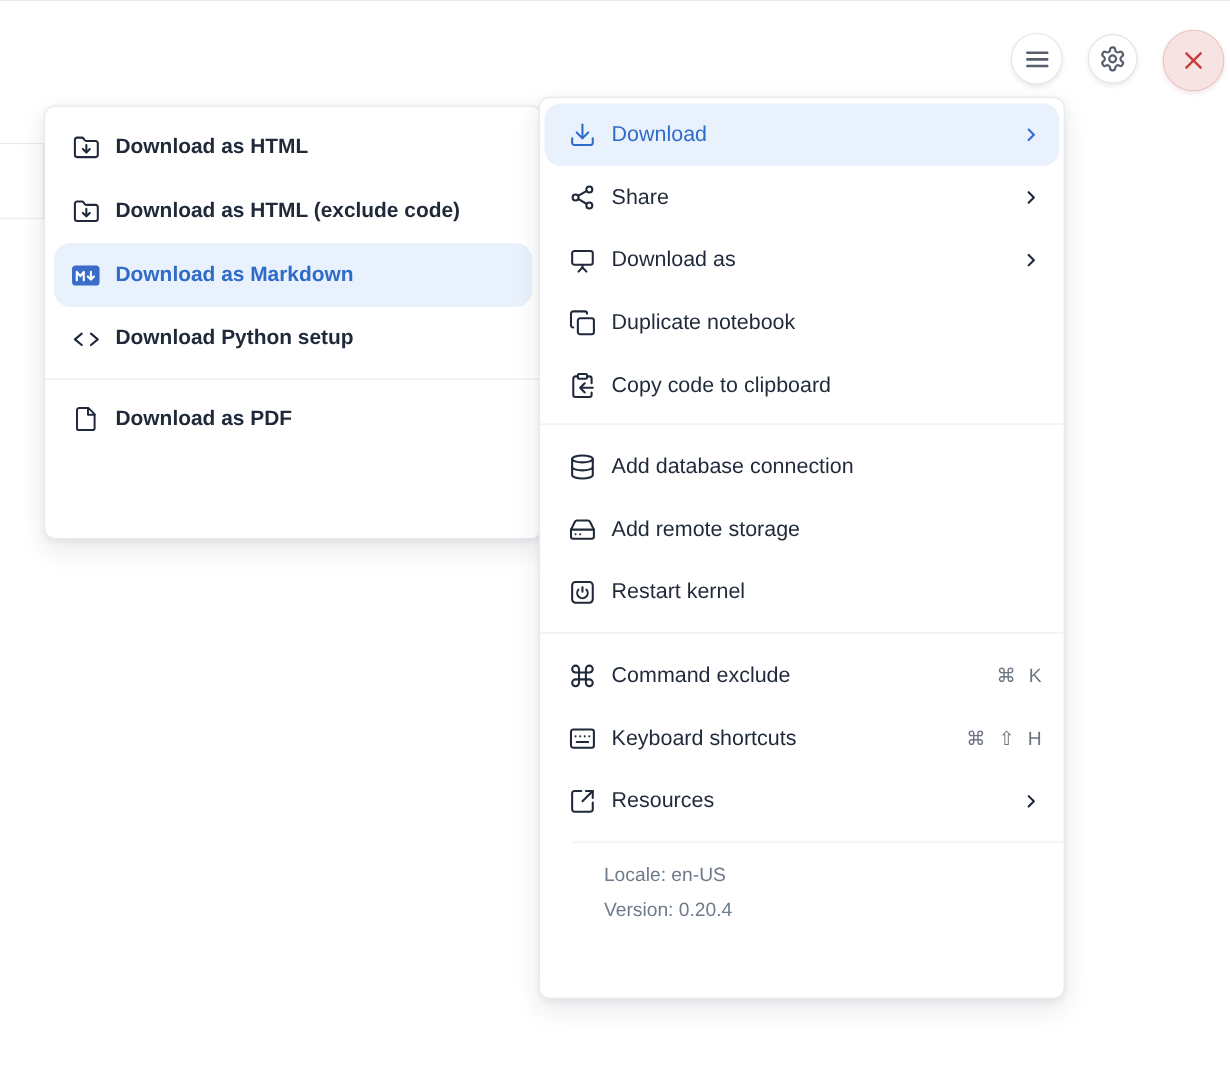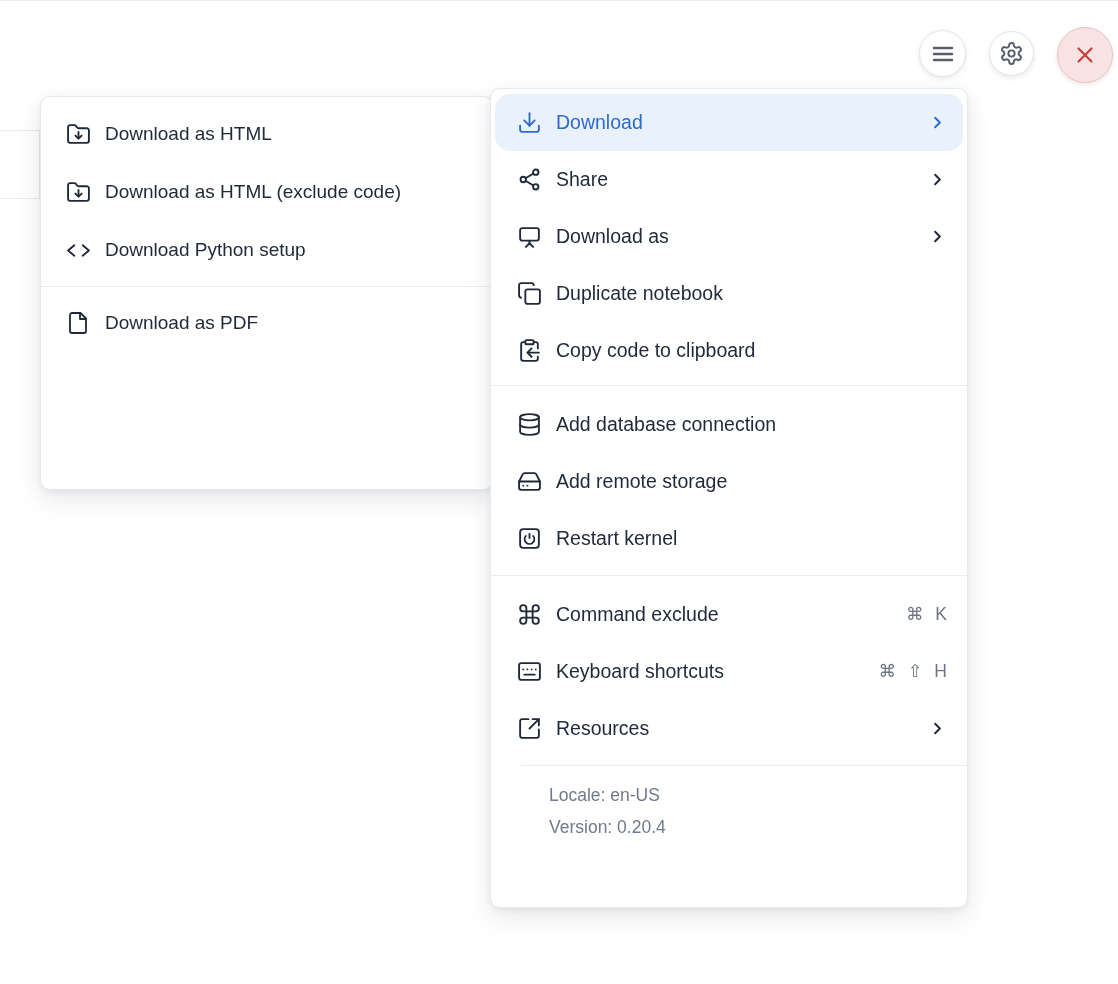--- a/index.html
+++ b/index.html
@@ -46,21 +46,21 @@
   .circle-btn svg{display:block;}
 
   
   .panel{
     position:absolute;background:#fff;
     border:1px solid var(--border);
     border-radius:10px;
     box-shadow:0 10px 24px rgba(25,35,55,.10), 0 2px 6px rgba(25,35,55,.06);
     display:flex;flex-direction:column;
   }
-  .submenu-panel{left:40px;top:96px;width:453px;height:394px;z-index:5;}
+  .submenu-panel{left:40px;top:96px;width:453px;height:394px;z-index:5;font-weight:bold;}
   .main-panel{left:490px;top:88px;width:478px;height:820px;z-index:10;}
 
   .menu-section{padding:7px 8px;}
   .menu-section + .menu-section{border-top:1px solid var(--divider);}
   .submenu-panel .sec-1{padding:8px 8px 7px;}
   .submenu-panel .sec-3{padding:7px 8px 6px;}
 
   .main-panel .menu-section{padding:10px 4px 8px;}
   .main-panel .sec-1{padding:5px 4px 6px;}
 
@@ -145,20 +145,31 @@
       <span class="micon">
         <svg width="25" height="25" viewBox="0 0 24 24" fill="none" stroke="currentColor" stroke-width="1.8" stroke-linecap="round" stroke-linejoin="round">
           <path d="M20 20a2 2 0 0 0 2-2V8a2 2 0 0 0-2-2h-7.9a2 2 0 0 1-1.69-.9L9.6 3.9A2 2 0 0 0 7.93 3H4a2 2 0 0 0-2 2v13a2 2 0 0 0 2 2Z"></path>
           <path d="M12 9.5v6"></path>
             <path d="m15 13-3 3-3-3"></path>
         </svg>
       </span>
       <span class="mlabel">Download as HTML (exclude code)</span>
     </div>
 
+    <div class="mrow highlight">
+      <span class="micon">
+        <svg width="27" height="21" viewBox="0 0 27 21">
+          <rect x="0.5" y="1" width="26" height="19" rx="3.5" fill="#3a6dc9"></rect>
+          <path d="M5 15V7l3.3 4L11.6 7v8" fill="none" stroke="#fff" stroke-width="2" stroke-linecap="round" stroke-linejoin="round"></path>
+          <path d="M18.3 7v7" fill="none" stroke="#fff" stroke-width="2" stroke-linecap="round"></path>
+          <path d="m15.4 11.3 2.9 3 2.9-3" fill="none" stroke="#fff" stroke-width="2" stroke-linecap="round" stroke-linejoin="round"></path>
+        </svg>
+      </span>
+      <span class="mlabel">Download as Markdown</span>
+    </div>
 
     <div class="mrow">
       <span class="micon">
         <svg width="25" height="25" viewBox="0 0 24 24" fill="none" stroke="currentColor" stroke-width="1.8" stroke-linecap="round" stroke-linejoin="round">
           <path d="m16 17 6-5-6-5"></path>
             <path d="m8 7-6 5 6 5"></path>
         </svg>
       </span>
       <span class="mlabel">Download Python setup</span>
     </div>

